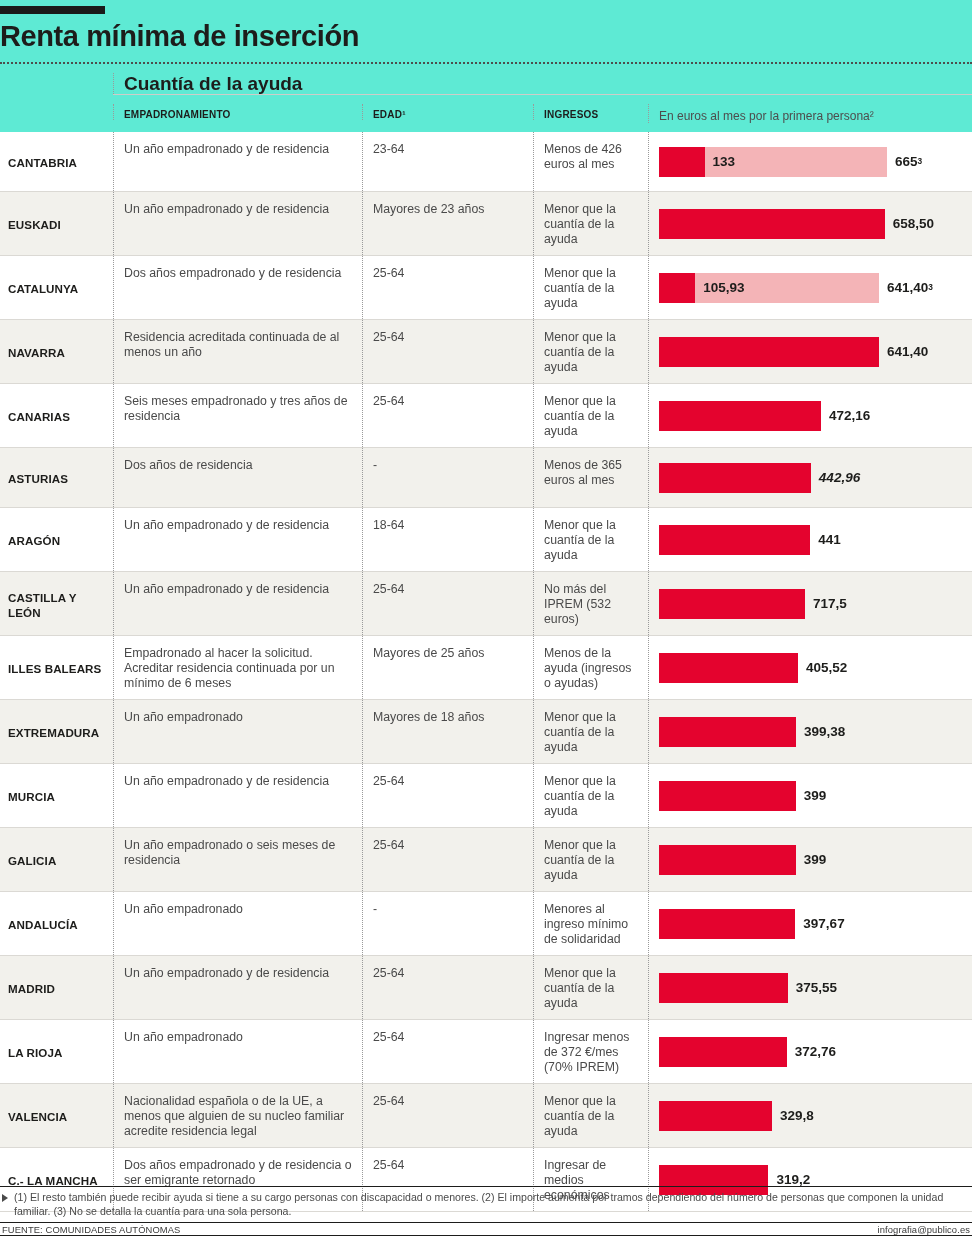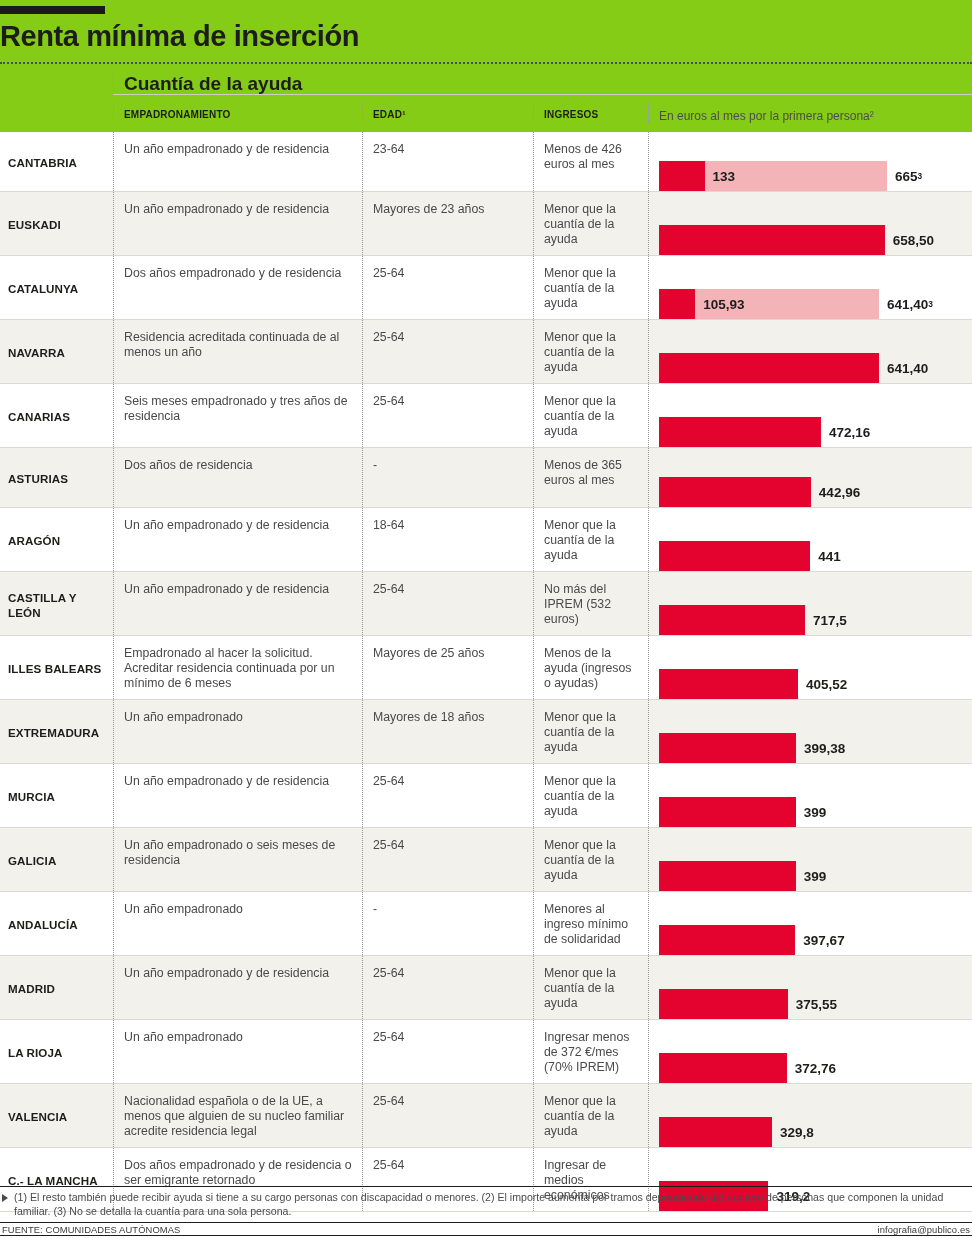--- a/index.html
+++ b/index.html
@@ -2,21 +2,21 @@
 <html><head>
 <meta charset="utf-8">
 <style>
   * { box-sizing: border-box; margin: 0; padding: 0; }
   html, body {
     width: 972px; height: 1238px;
     background: #ffffff;
     font-family: "Liberation Sans", sans-serif;
     overflow: hidden;
   }
-  .page { position: relative; width: 972px; height: 1210px; background: #84cc16; }
+  .page { position: relative; width: 972px; height: 1210px; background: #5eead4; }
 
   
   .top-rule { position:absolute; left:0; top:6px; width:105px; height:8px; background:#1a1a1a; }
 
   
   .title {
     position:absolute; left:0; top:20px; width:972px;
     font-size:29px; font-weight:bold; color:#1d1d1b;
     letter-spacing:-0.4px; line-height:32px;
   }
@@ -60,21 +60,21 @@
 
   .cell { padding:10px 10px 8px 10px; font-size:12.3px; color:#4a4a4a; line-height:15px; }
   .cell.reg { width:113px; padding-left:8px; font-size:11.6px; font-weight:bold; color:#1d1d1b;
               display:flex; align-items:center; letter-spacing:0.1px; }
   .cell.emp  { width:249px; }
   .cell.edad { width:171px; }
   .cell.ing  { width:115px; }
   .cell.bar  { width:324px; padding:0 0 0 10px; position:relative; display:flex; align-items:center; }
 
   
-  .barwrap { position:relative; width:100%; height:100%; display:flex; align-items:flex-end; }
+  .barwrap { position:relative; width:100%; height:100%; display:flex; align-items:center; }
   .bar-outer { position:relative; height:30px; }
   .bar-pink { position:absolute; left:0; top:0; height:30px; background:#f4b4b7; }
   .bar-red  { position:absolute; left:0; top:0; height:30px; background:#e4032e; }
   .bar-inlabel { position:absolute; top:0; height:30px; display:flex; align-items:center;
                  font-size:13.5px; font-weight:bold; color:#1d1d1b; }
   .bar-label { position:absolute; top:0; height:30px; display:flex; align-items:center;
                font-size:13.5px; font-weight:bold; color:#1d1d1b; white-space:nowrap; }
   sup { font-size:0.62em; vertical-align:super; }
 
   
@@ -213,21 +213,21 @@
         </div>
         <div class="row alt">
           <div class="cell reg">ASTURIAS</div>
           <div class="cell emp vdiv">Dos años de residencia</div>
           <div class="cell edad vdiv">-</div>
           <div class="cell ing vdiv">Menos de 365 euros al mes</div>
           <div class="cell bar vdiv">
             <div class="barwrap">
               <div class="bar-outer" style="width: 151.872px;">
                 <div class="bar-red" style="width: 151.872px;"></div>
-                <div class="bar-label" style="left: 159.872px;">
+                <div class="bar-label" style="left: 159.872px; font-style: italic;">
                   <span>442,96</span>
                 </div>
               </div>
             </div>
           </div>
         </div>
         <div class="row white">
           <div class="cell reg">ARAGÓN</div>
           <div class="cell emp vdiv">Un año empadronado y de residencia</div>
           <div class="cell edad vdiv">18-64</div>

